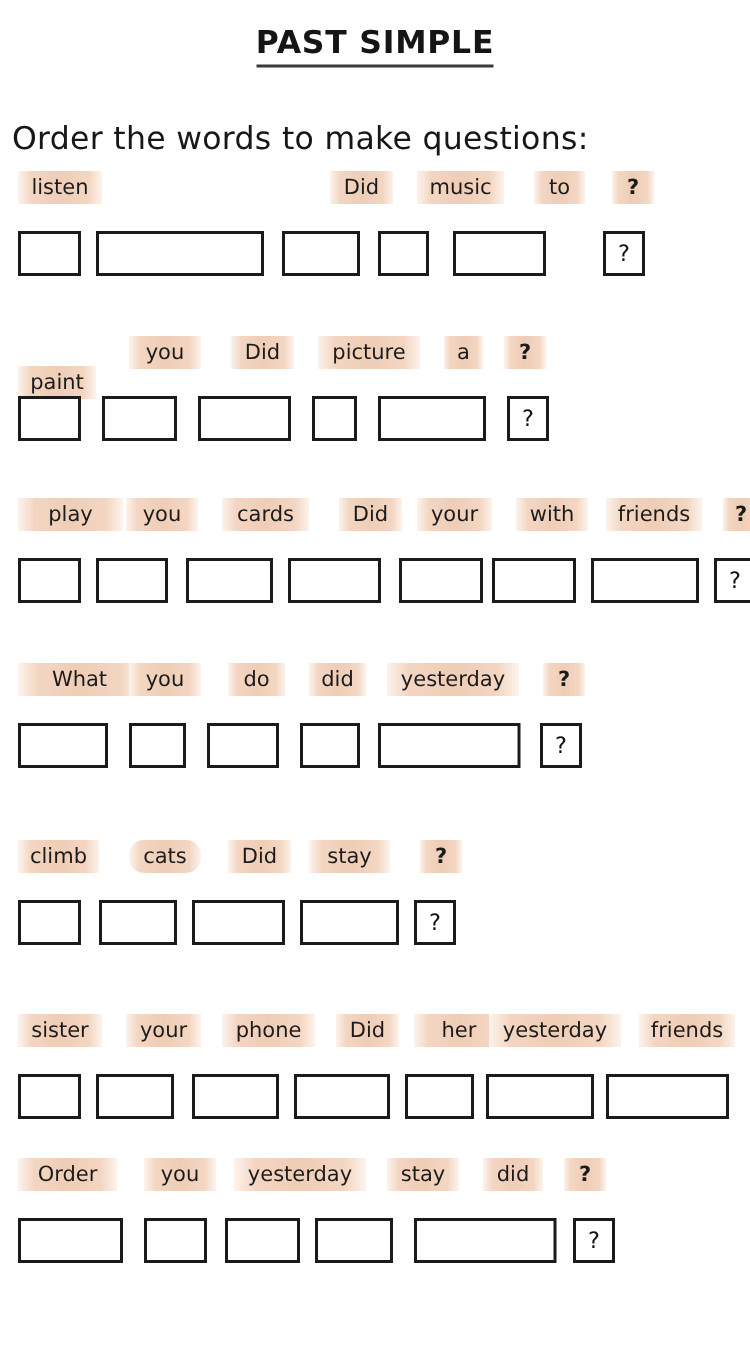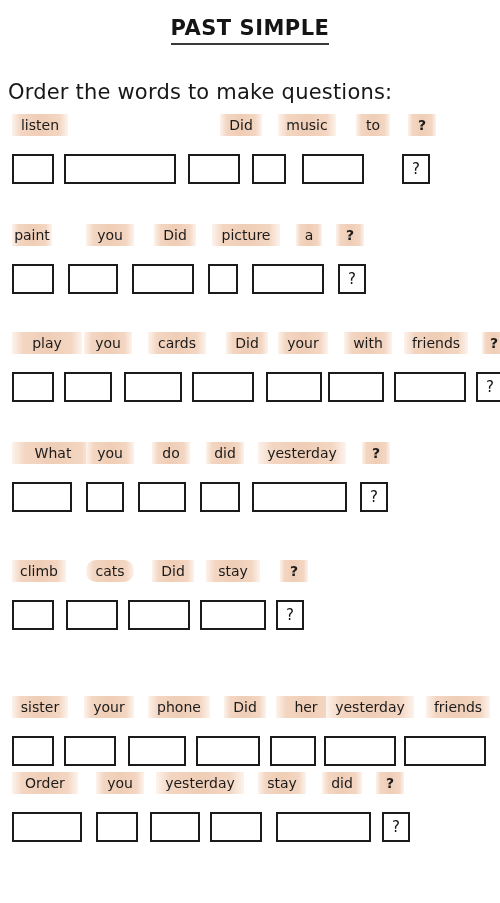--- a/index.html
+++ b/index.html
@@ -128,21 +128,21 @@
           <div class="box" style="left: 4px; width: 42px;"></div>
           <div class="box" style="left: 56px; width: 112px;"></div>
           <div class="box" style="left: 180px; width: 52px;"></div>
           <div class="box" style="left: 244px; width: 34px;"></div>
           <div class="box" style="left: 294px; width: 62px;"></div>
           <div class="box qbox" style="left: 394px; width: 28px;">?</div>
         </div>
       </div>
       <div class="exercise" style="top: 224px;">
         <div class="chips">
-          <div class="chip" style="left: 4px; width: 40px;">paint</div>
+          <div class="chip" style="left: 4px; width: 52px; margin-top: 20px;">paint</div>
           <div class="chip" style="left: 78px; width: 48px;">you</div>
           <div class="chip" style="left: 146px; width: 42px;">Did</div>
           <div class="chip" style="left: 204px; width: 68px;">picture</div>
           <div class="chip" style="left: 288px; width: 26px;">a</div>
           <div class="chip qmark" style="left: 328px; width: 28px;">?</div>
         </div>
         <div class="boxes">
           <div class="box" style="left: 4px; width: 42px;"></div>
           <div class="box" style="left: 60px; width: 50px;"></div>
           <div class="box" style="left: 124px; width: 62px;"></div>
@@ -200,21 +200,21 @@
           <div class="chip qmark" style="left: 272px; width: 28px;">?</div>
         </div>
         <div class="boxes">
           <div class="box" style="left: 4px; width: 42px;"></div>
           <div class="box" style="left: 58px; width: 52px;"></div>
           <div class="box" style="left: 120px; width: 62px;"></div>
           <div class="box" style="left: 192px; width: 66px;"></div>
           <div class="box qbox" style="left: 268px; width: 28px;">?</div>
         </div>
       </div>
-      <div class="exercise" style="top: 696px;">
+      <div class="exercise" style="top: 676px;">
         <div class="chips">
           <div class="chip" style="left: 4px; width: 56px;">sister</div>
           <div class="chip" style="left: 76px; width: 50px;">your</div>
           <div class="chip" style="left: 140px; width: 62px;">phone</div>
           <div class="chip" style="left: 216px; width: 42px;">Did</div>
           <div class="chip" style="left: 268px; width: 60px;">her</div>
           <div class="chip" style="left: 318px; width: 88px;">yesterday</div>
           <div class="chip" style="left: 418px; width: 64px;">friends</div>
         </div>
         <div class="boxes">

